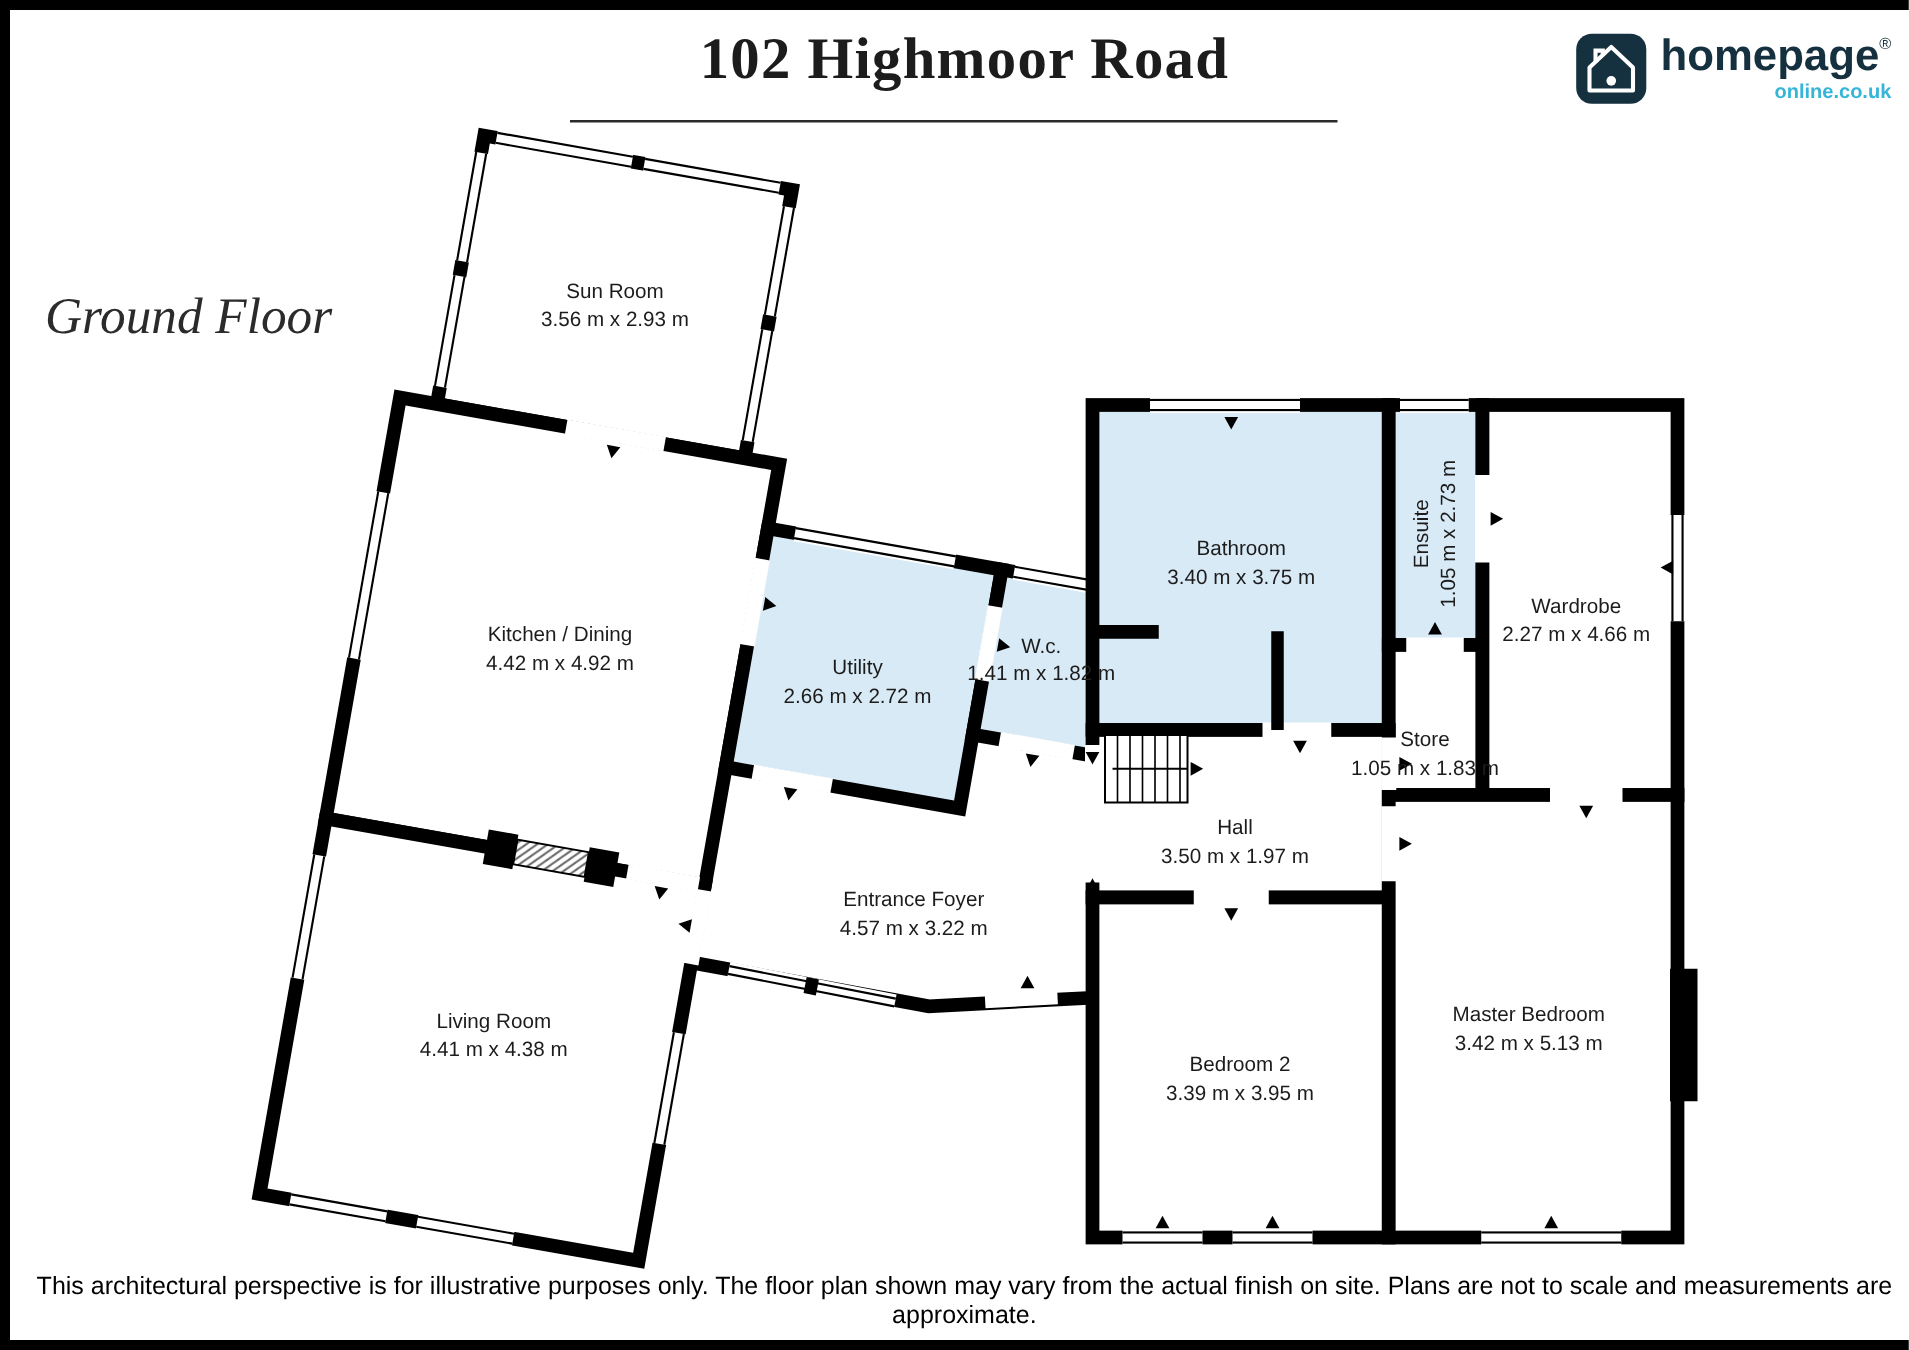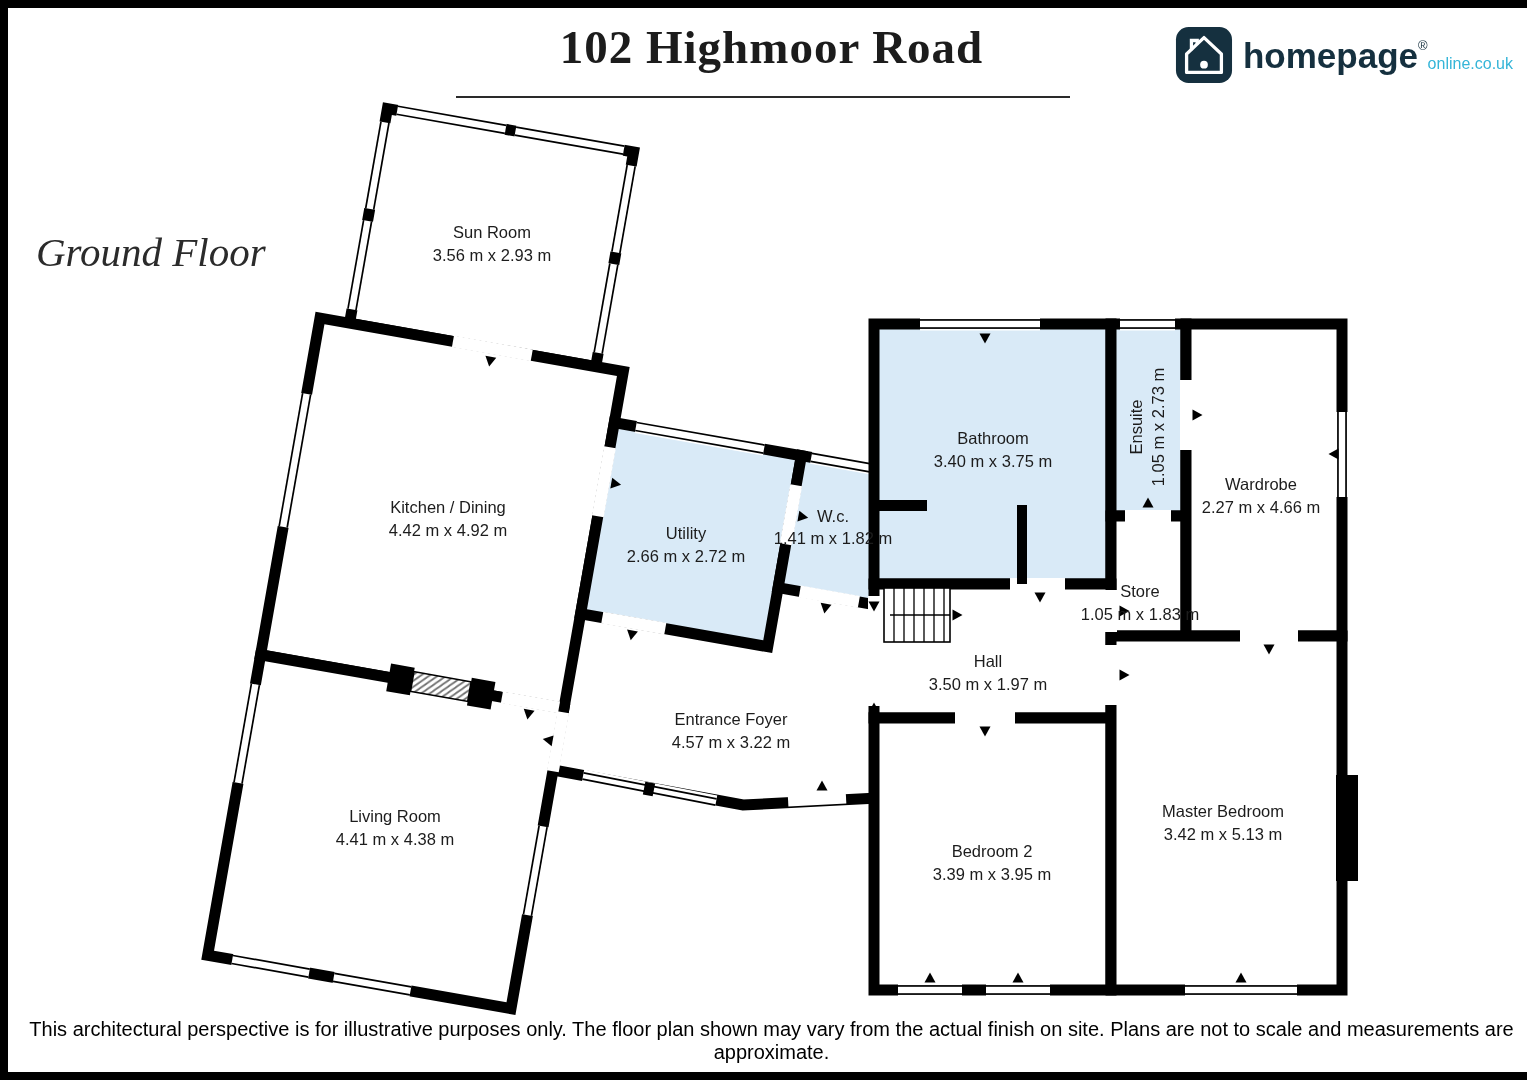--- a/index.html
+++ b/index.html
@@ -6,24 +6,24 @@
   .page{position:relative;width:1527px;height:1080px;background:#fff;overflow:hidden;
         font-family:"Liberation Sans",sans-serif;padding-left:16px;}
   .frame{position:absolute;inset:0;border:8px solid #000;pointer-events:none;z-index:50;}
   .title{position:absolute;top:20px;left:0;width:100%;text-align:center;margin:0;
          font-family:"Liberation Serif",serif;font-size:47px;font-weight:700;color:#1c1c1c;
          letter-spacing:1px;z-index:10;}
   .title-rule{position:absolute;top:96px;left:456px;width:614px;border-top:2px solid #2a2a2a;z-index:10;}
   .floor-label{position:absolute;top:228px;left:36px;font-family:"Liberation Serif",serif;
          font-size:41px;color:#2b2b2b;z-index:10;font-style:italic;}
   .logo{position:absolute;top:26px;right:30px;display:flex;align-items:center;gap:10px;z-index:10;}
-  .logo-text{display:flex;flex-direction:row;align-items:flex-end;}
+  .logo-text{display:flex;flex-direction:column;align-items:flex-end;}
   .logo-brand{font-size:35px;font-weight:700;color:#15303f;line-height:1;display:flex;align-items:flex-start;}
   .reg{font-size:13px;margin-top:1px;font-weight:400;}
-  .logo-tld{font-size:16px;font-weight:400;color:#35b5d8;margin-top:3px;}
+  .logo-tld{font-size:16px;font-weight:700;color:#35b5d8;margin-top:3px;}
   .footer{position:absolute;bottom:16px;left:0;width:100%;text-align:center;font-size:20px;
           color:#000;z-index:10;}
   .plan{position:absolute;left:0;top:0;z-index:1;}
   .rl{font-size:16.5px;fill:#1c1c1c;}
   .wbg{fill:#fff;} .wln{fill:#000;} .gap{fill:#fff;} .stub{fill:#000;}
   text{text-anchor:middle;}
 </style>
 </head>
 <body>
 

